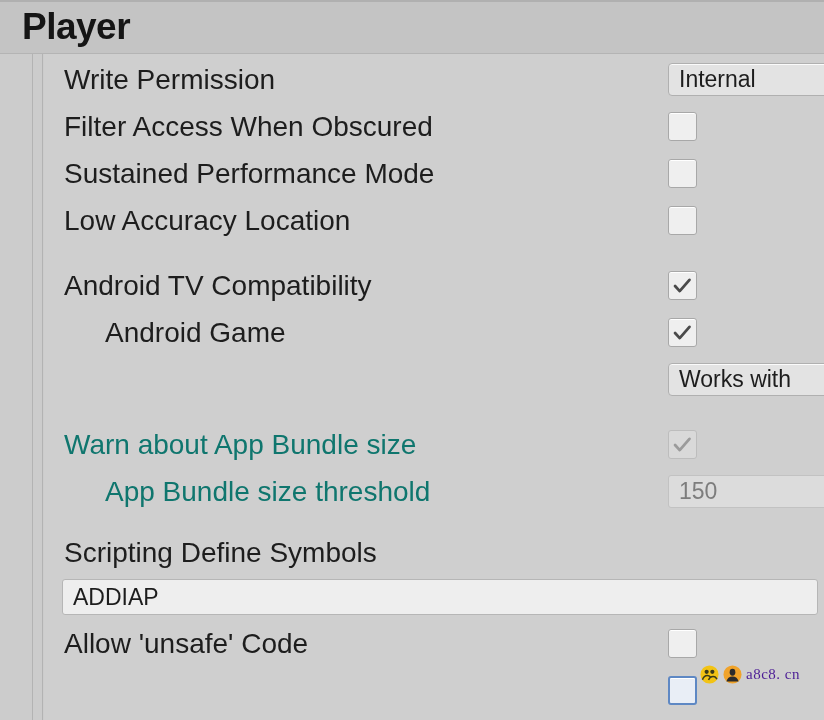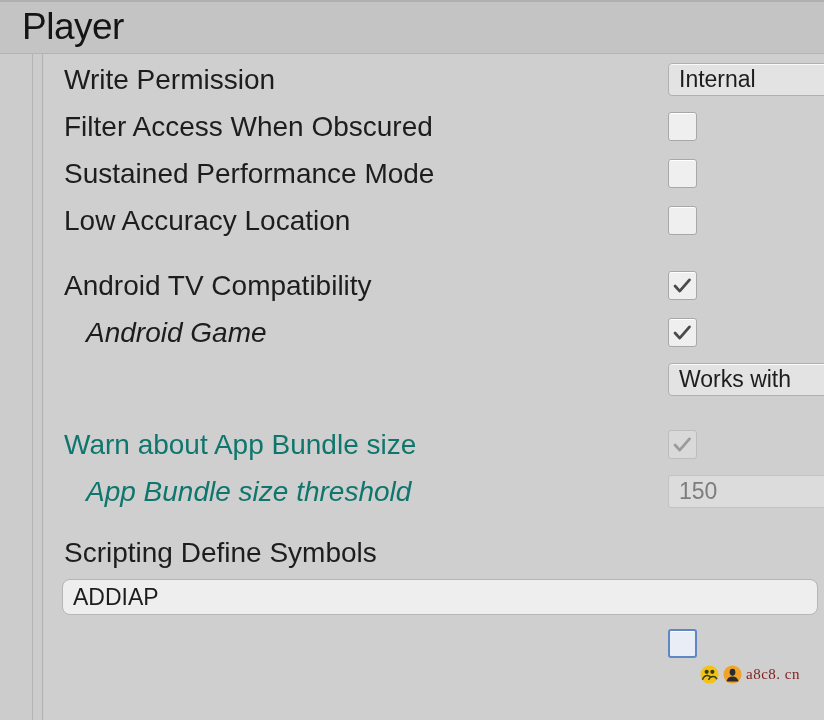--- a/index.html
+++ b/index.html
@@ -35,21 +35,21 @@
     position: absolute;
     top: 0; left: 0; right: 0;
     height: 2px;
     background: #b0b0b0;
   }
   #page-title {
     position: absolute;
     left: 22px;
     top: 2px;
     font-size: 37px;
-    font-weight: normal;
+    font-weight: bold;
     color: #151515;
     letter-spacing: -0.5px;
     line-height: 50px;
   }
 
   
   .rail {
     position: absolute;
     top: 53px;
     bottom: 0;
@@ -86,21 +86,21 @@
 
   .label {
     position: absolute;
     left: 20px;
     top: 0;
     line-height: 47px;
     font-size: 28px;
     color: #1d1d1d;
     white-space: nowrap;
   }
-  .label.indent { left: 42px; font-style: italic; }
+  .label.indent { left: 61px; }
   .label.disabled { color: #0f766e; }
 
   
   .ctl {
     position: absolute;
     left: 624px;
   }
 
   .checkbox {
     top: 9px;
@@ -161,21 +161,21 @@
   .textfield-row { position: relative; height: 44px; }
   .textfield {
     position: absolute;
     left: 18px;
     right: 6px;
     top: 3px;
     height: 36px;
     box-sizing: border-box;
     background: #eeeeee;
     border: 1px solid #b6b6b6;
-    border-radius: 8px;
+    border-radius: 3px;
     font-size: 23px;
     color: #1d1d1d;
     line-height: 34px;
     padding-left: 10px;
     white-space: nowrap;
     overflow: hidden;
   }
 
   
   .checkbox.focused {
@@ -185,21 +185,21 @@
 
   
   #watermark {
     position: absolute;
     right: 0px;
     bottom: 10px;
     width: 124px;
     height: 48px;
     z-index: 90;
     font-family: "Liberation Serif", serif;
-    color: #7f1d1d;
+    color: #4c1d95;
     pointer-events: none;
   }
   .wm-line {
     position: absolute;
     left: 0;
     height: 24px;
     display: flex;
     align-items: center;
     gap: 4px;
   }
@@ -311,20 +311,28 @@
       <div class="row spacer-sm"></div>
 
       <div class="row">
         <span class="label">Scripting Define Symbols</span>
       </div>
 
       <div class="textfield-row">
         <div class="textfield">ADDIAP</div>
       </div>
 
+      <div class="row">
+        <span class="label">Allow 'unsafe' Code</span>
+        <div class="ctl checkbox unchecked">
+          <svg class="tick" viewBox="0 0 29 29">
+              <path d="M6.5 15 L11.5 20.5 L22 8.5" fill="none" stroke="#4a4a4a" stroke-width="3" stroke-linecap="round" stroke-linejoin="round"></path>
+            </svg>
+        </div>
+      </div>
 
       <div class="row">
         <div class="ctl checkbox focused unchecked">
           <svg class="tick" viewBox="0 0 29 29">
               <path d="M6.5 15 L11.5 20.5 L22 8.5" fill="none" stroke="#4a4a4a" stroke-width="3" stroke-linecap="round" stroke-linejoin="round"></path>
             </svg>
         </div>
       </div>
 
     </div>

